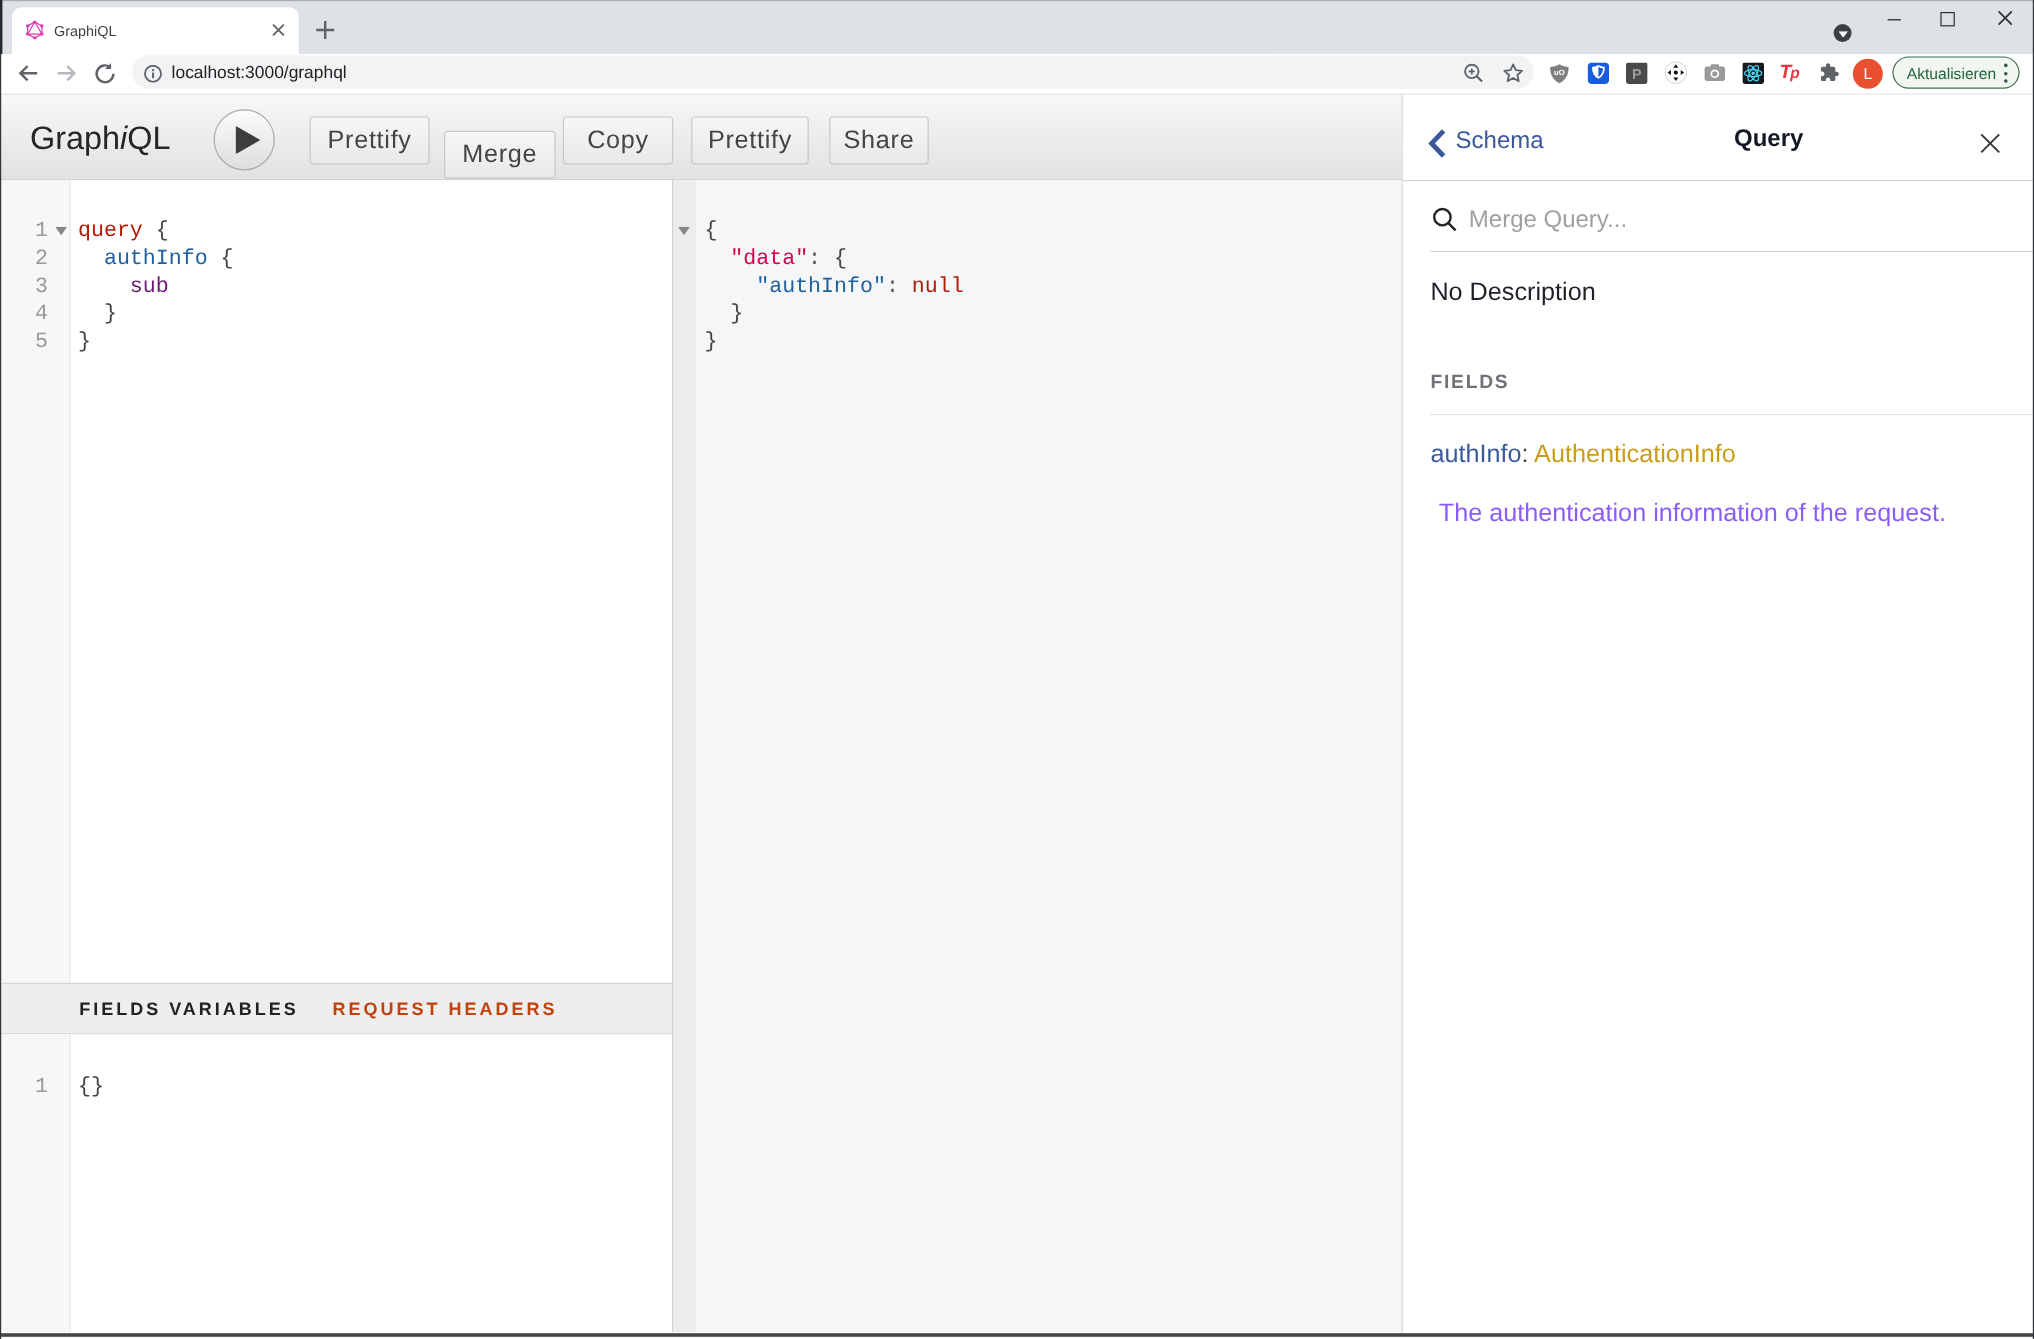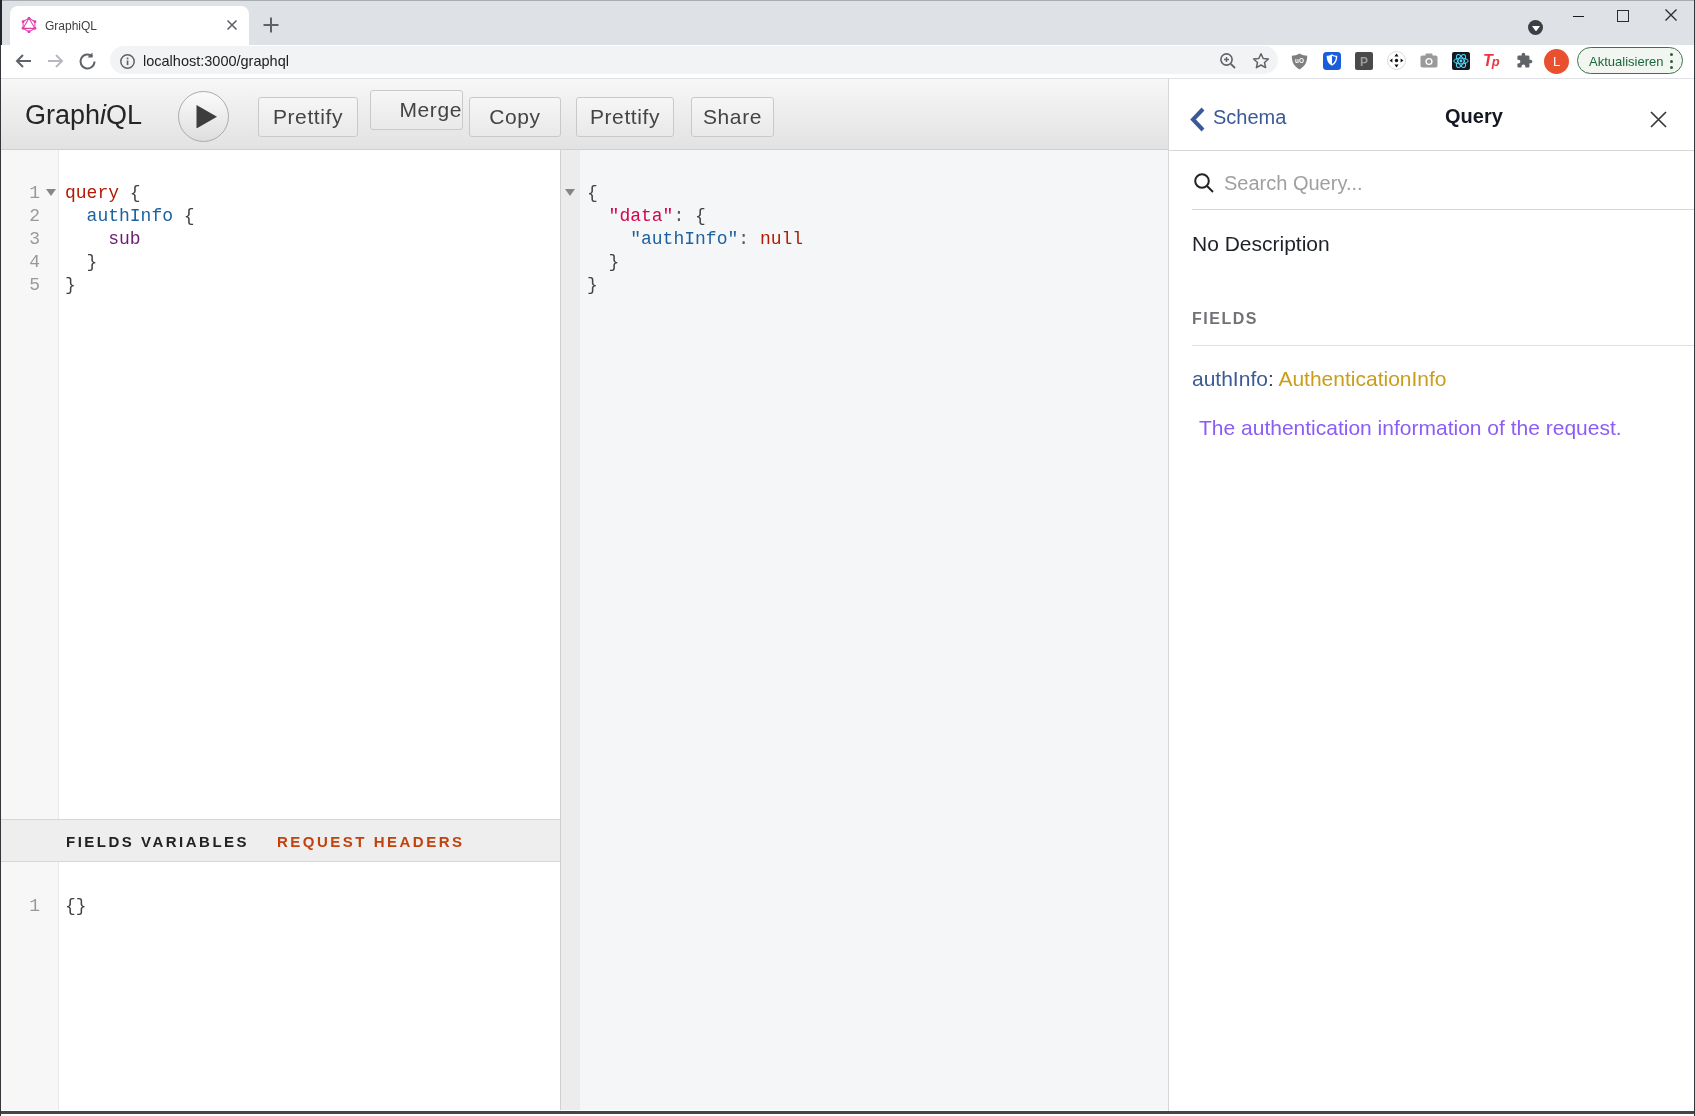--- a/index.html
+++ b/index.html
@@ -142,21 +142,21 @@
 
 <div class="abs" style="left:0;top:79px;width:1168px;height:71px;background:linear-gradient(#f7f7f7,#e2e2e2);border-bottom:1px solid #d0d0d0;box-sizing:border-box;"></div>
 <div class="abs" style="left:25px;top:100px;font-size:27px;color:#262626;">Graph<span style="font-style:italic;">i</span>QL</div>
 
 <div class="abs" style="left:178px;top:91px;width:51px;height:51px;border-radius:50%;border:1.5px solid #ababab;background:linear-gradient(#fbfbfb,#dedede);box-sizing:border-box;"></div>
 <svg class="abs" style="left:196px;top:104.5px;" width="21" height="23.5" viewBox="0 0 21 23.5">
   <path d="M0.5 0 L21 11.75 L0.5 23.5 Z" fill="#3d3d3d"></path>
 </svg>
 
 <div class="abs tbtn" style="left:258px;top:96.5px;width:100px;">Prettify</div>
-<div class="abs tbtn" style="left:370px;top:90px;width:93px;text-align:right;">Merge</div>
+<div class="abs tbtn" style="left:370px;top:109px;width:93px;">Merge</div>
 <div class="abs tbtn" style="left:469px;top:96.5px;width:92px;">Copy</div>
 <div class="abs tbtn" style="left:576px;top:96.5px;width:98px;">Prettify</div>
 <div class="abs tbtn" style="left:691px;top:96.5px;width:83px;">Share</div>
 <style>
 .tbtn{height:40px;border:1px solid #c9c9c9;border-radius:3px;background:linear-gradient(#f6f6f6,#e9e9ea);
       box-sizing:border-box;color:#444;font-size:21px;letter-spacing:0.6px;text-align:center;line-height:38px;}
 </style>
 
 <div class="abs" style="left:0;top:150px;width:560px;height:669px;background:#fff;"></div>
 <div class="abs" style="left:0;top:150px;width:59px;height:669px;background:#f7f7f7;border-right:1px solid #e8e8e8;box-sizing:border-box;"></div>
@@ -203,21 +203,21 @@
 <div class="abs" style="left:1213px;top:106px;font-size:20px;color:#3B5998;">Schema</div>
 <div class="abs" style="left:1445px;top:105px;font-size:20px;font-weight:bold;color:#141823;">Query</div>
 <svg class="abs" style="left:1650px;top:111px;" width="17" height="17" viewBox="0 0 17 17">
   <path d="M1 1 L16 16 M16 1 L1 16" stroke="#3a3a3a" stroke-width="1.7"></path>
 </svg>
 
 <svg class="abs" style="left:1193px;top:172px;" width="22" height="22" viewBox="0 0 22 22">
   <circle cx="9" cy="9" r="6.8" stroke="#222" stroke-width="2" fill="none"></circle>
   <path d="M14 14 L20 20" stroke="#222" stroke-width="2"></path>
 </svg>
-<div class="abs" style="left:1224px;top:172px;font-size:20px;color:#a0a0a0;">Search Query...</div>
+<div class="abs" style="left:1224px;top:172px;font-size:20px;color:#a0a0a0;">Merge Query...</div>
 <div class="abs" style="left:1192px;top:209px;width:503px;height:1px;background:#d6d6d6;"></div>
 <div class="abs" style="left:1192px;top:232px;font-size:21px;color:#1e2128;">No Description</div>
 <div class="abs" style="left:1192px;top:310px;font-size:16px;font-weight:bold;letter-spacing:1.5px;color:#6f7277;">FIELDS</div>
 <div class="abs" style="left:1192px;top:345px;width:503px;height:1px;background:#e0e0e0;"></div>
 <div class="abs" style="left:1192px;top:367px;font-size:21px;"><span style="color:#3a5a99;">authInfo</span><span style="color:#444;">: </span><span style="color:#c99d1a;">AuthenticationInfo</span></div>
 <div class="abs" style="left:1199px;top:416px;font-size:21px;color:#8b5cf6;">The authentication information of the request.</div>
 
 <div class="abs" style="left:0;top:1111px;width:1695px;height:3px;background:#454545;"></div>
 <div class="abs" style="left:0;top:0;width:2px;height:45px;background:#23272b;"></div>
 <div class="abs" style="left:0;top:45px;width:1px;height:1071px;background:#33373b;"></div>

